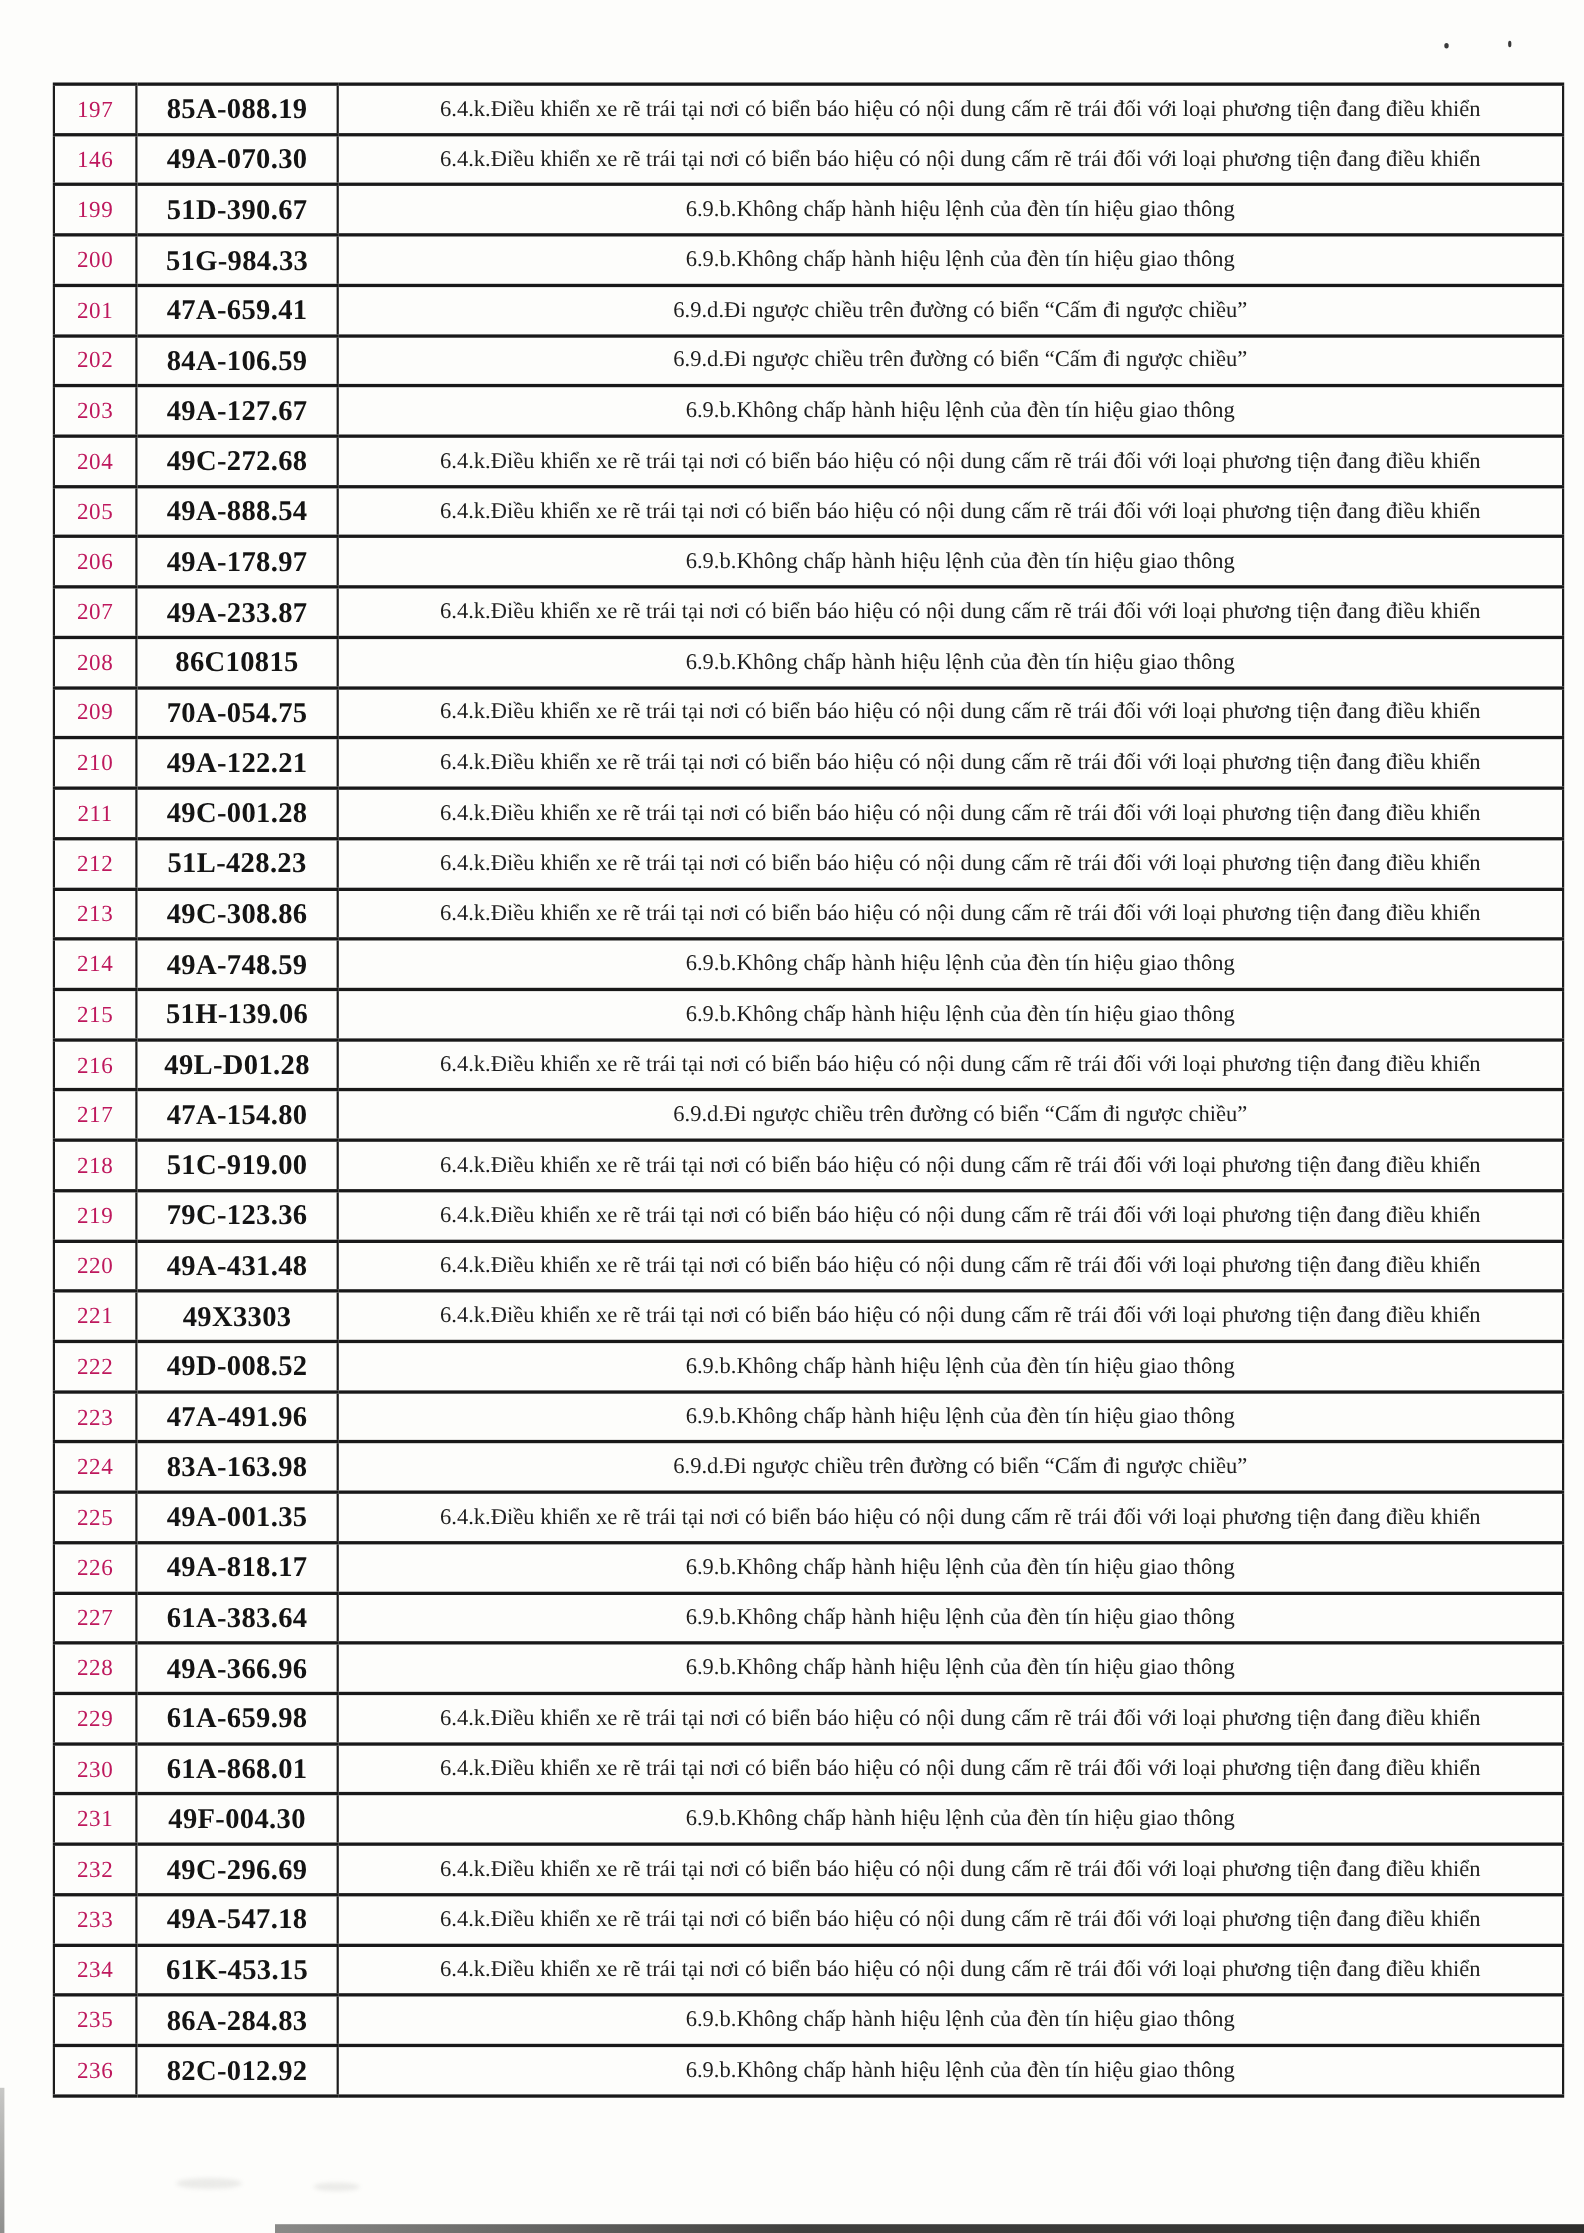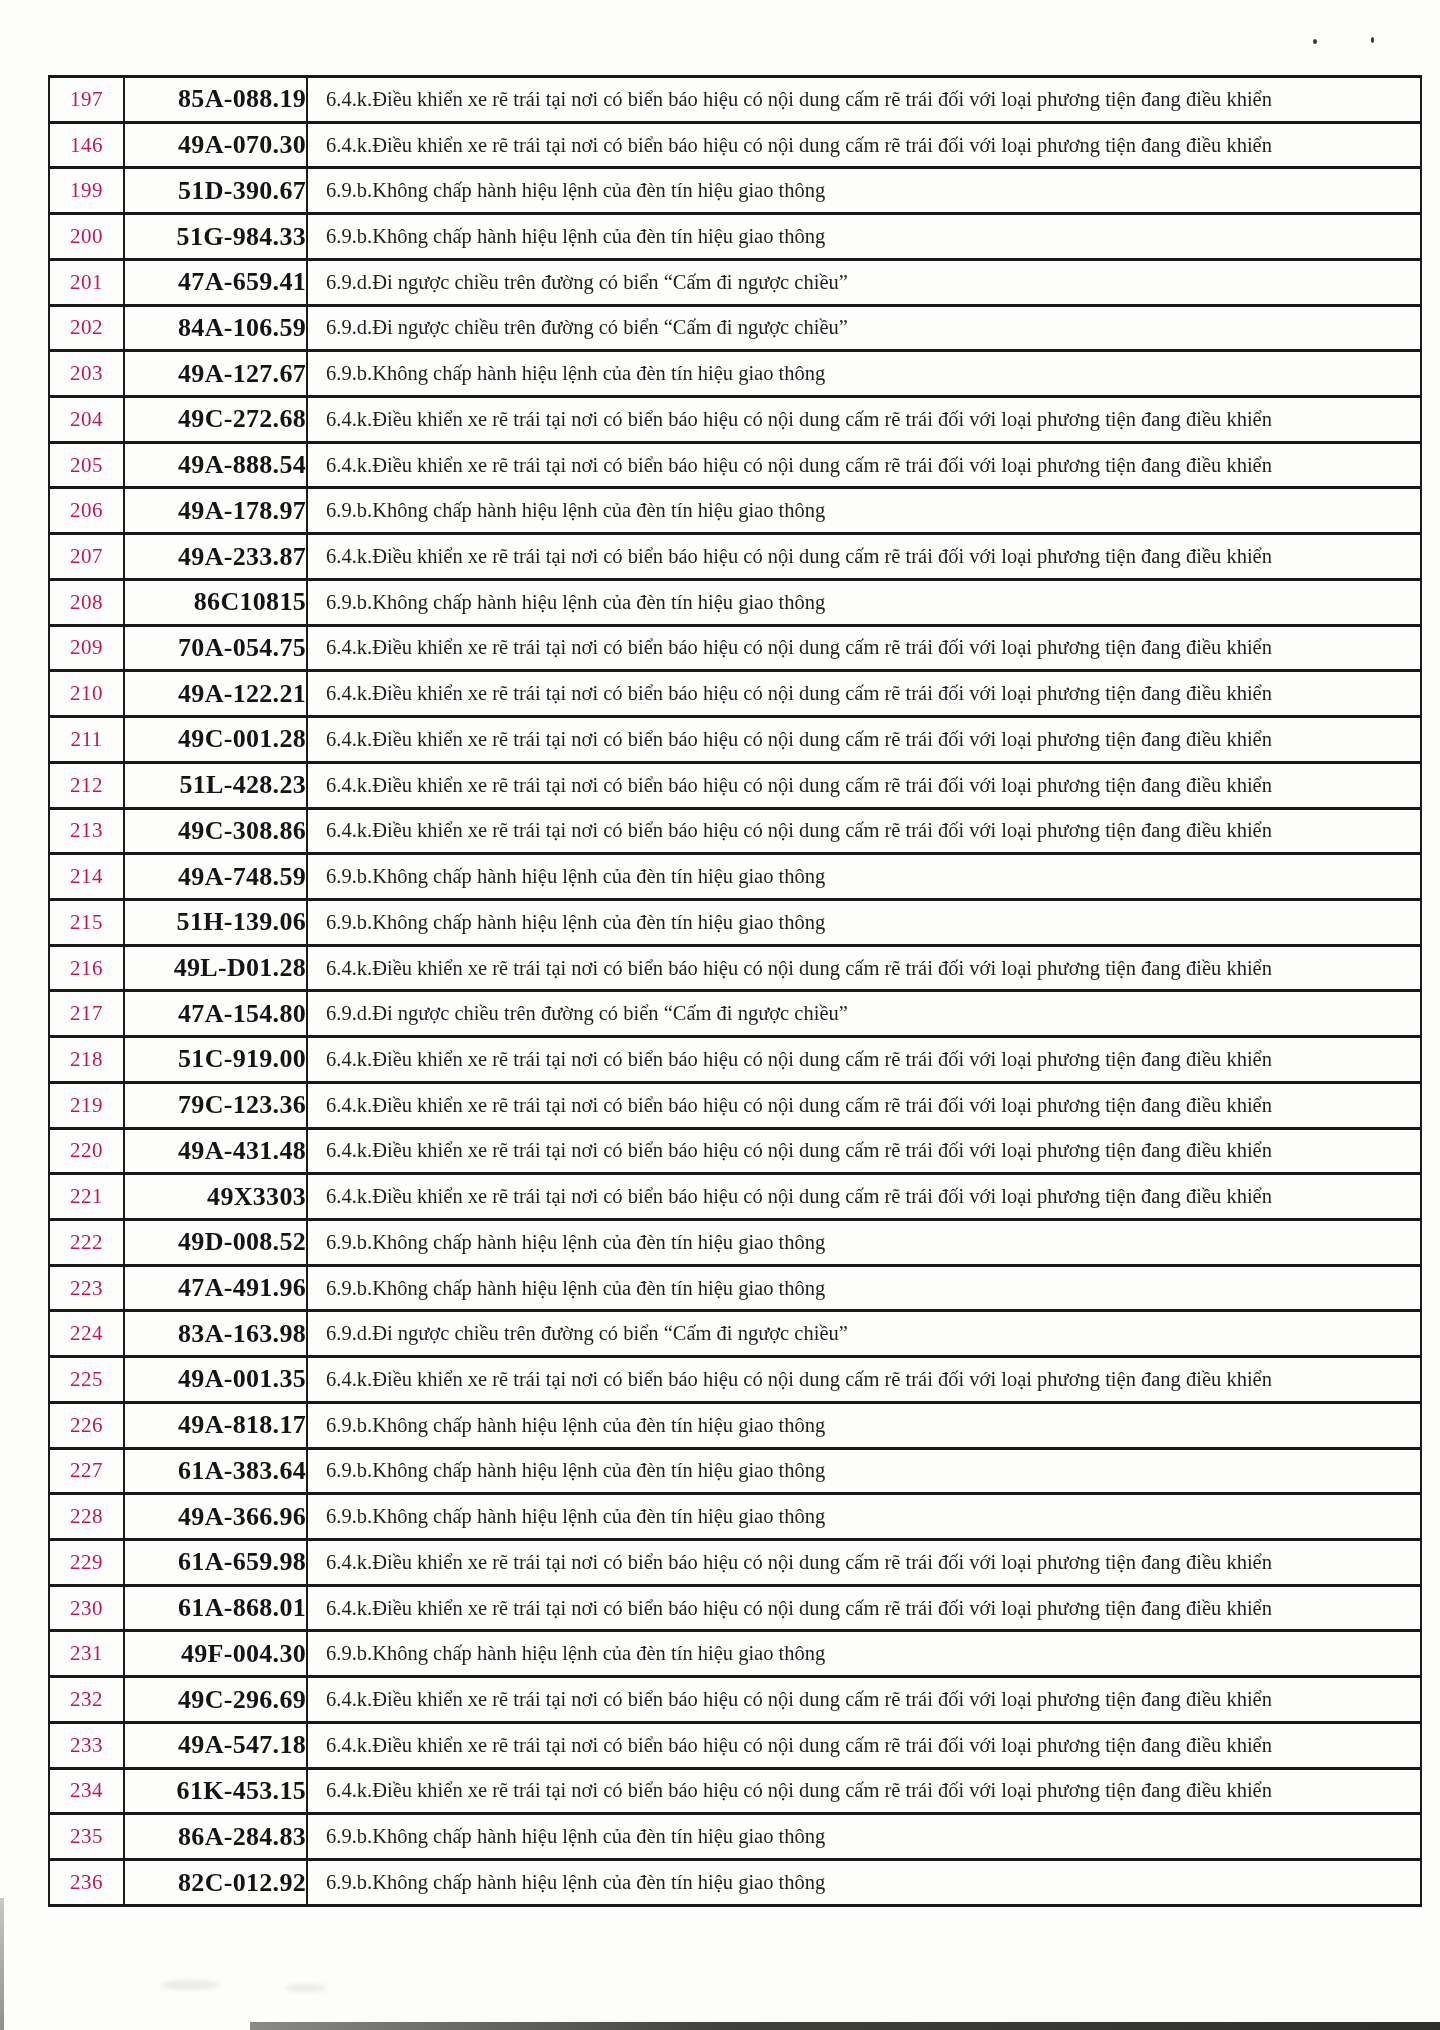--- a/index.html
+++ b/index.html
@@ -25,24 +25,24 @@
     border-top:3px solid #191919;
     border-bottom:3px solid #191919;
     padding:0;vertical-align:middle;
     overflow:hidden;white-space:nowrap;
     box-shadow:0 1px 0 rgba(60,60,60,.25);
   }
   td.no-cell{
     text-align:center;font-size:21px;letter-spacing:.5px;color:#be185d;
   }
   td.plate-cell{
-    text-align:right;font-weight:bold;font-size:26px;letter-spacing:.3px;color:#141414;
+    text-align:center;font-weight:bold;font-size:26px;letter-spacing:.3px;color:#141414;
   }
   td.viol-cell{
-    font-size:20.5px;padding-left:18px;color:#1e1e1e;
+    font-size:20.5px;padding-left:18px;color:#1e1e1e;text-align:center;
   }
   
   .speck{position:absolute;background:#3a3a3a;border-radius:50%;}
   .speck.s1{left:1313px;top:39px;width:4px;height:5px;}
   .speck.s2{left:1371px;top:37px;width:3px;height:6px;}
   .edge-strip{
     position:absolute;left:0;top:1898px;width:4px;height:132px;
     background:linear-gradient(to bottom,#c8c8c6,#8f8f8d);
   }
   .bottom-band{

